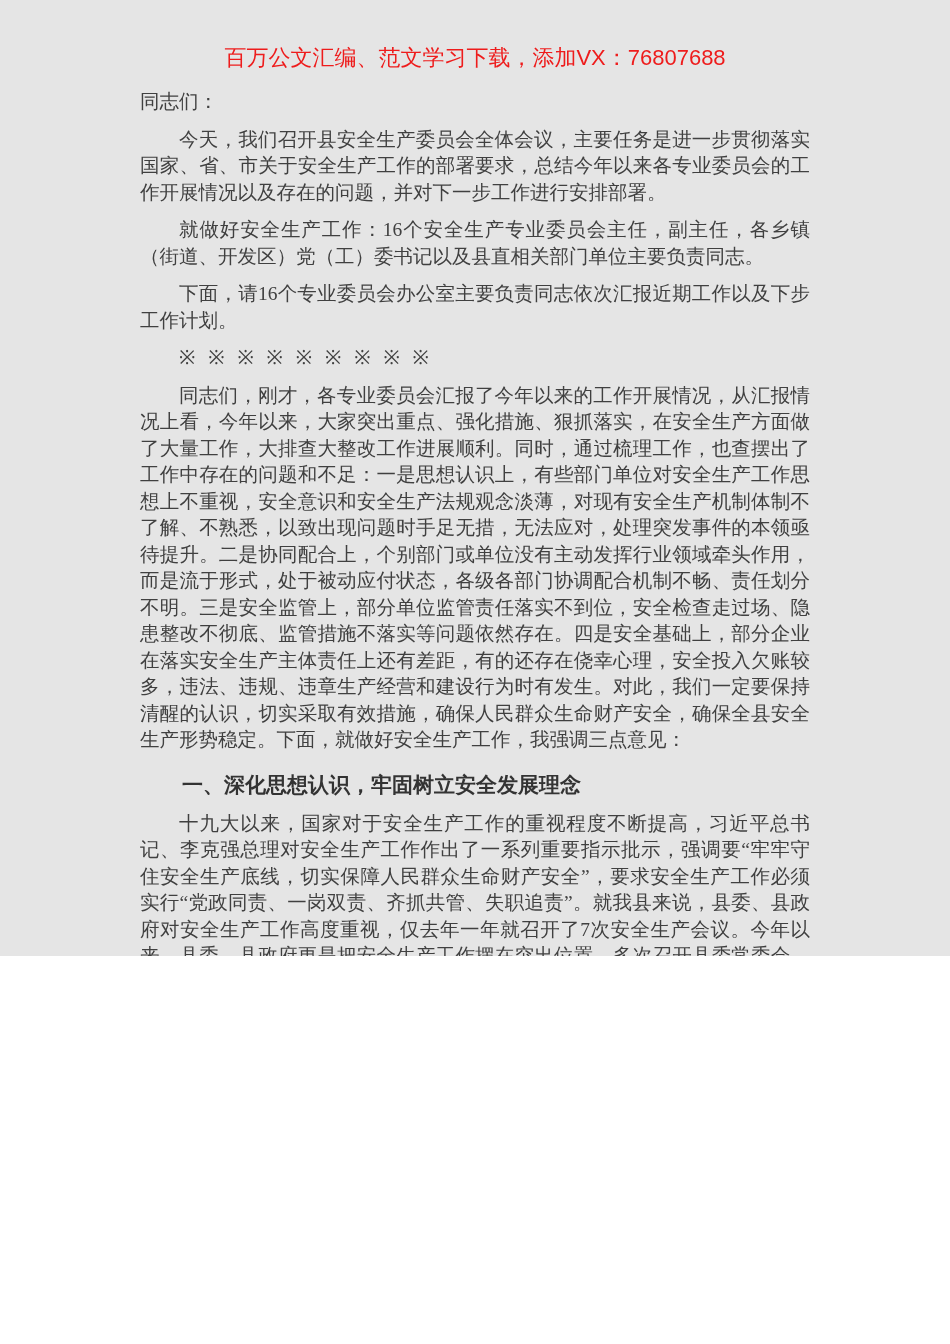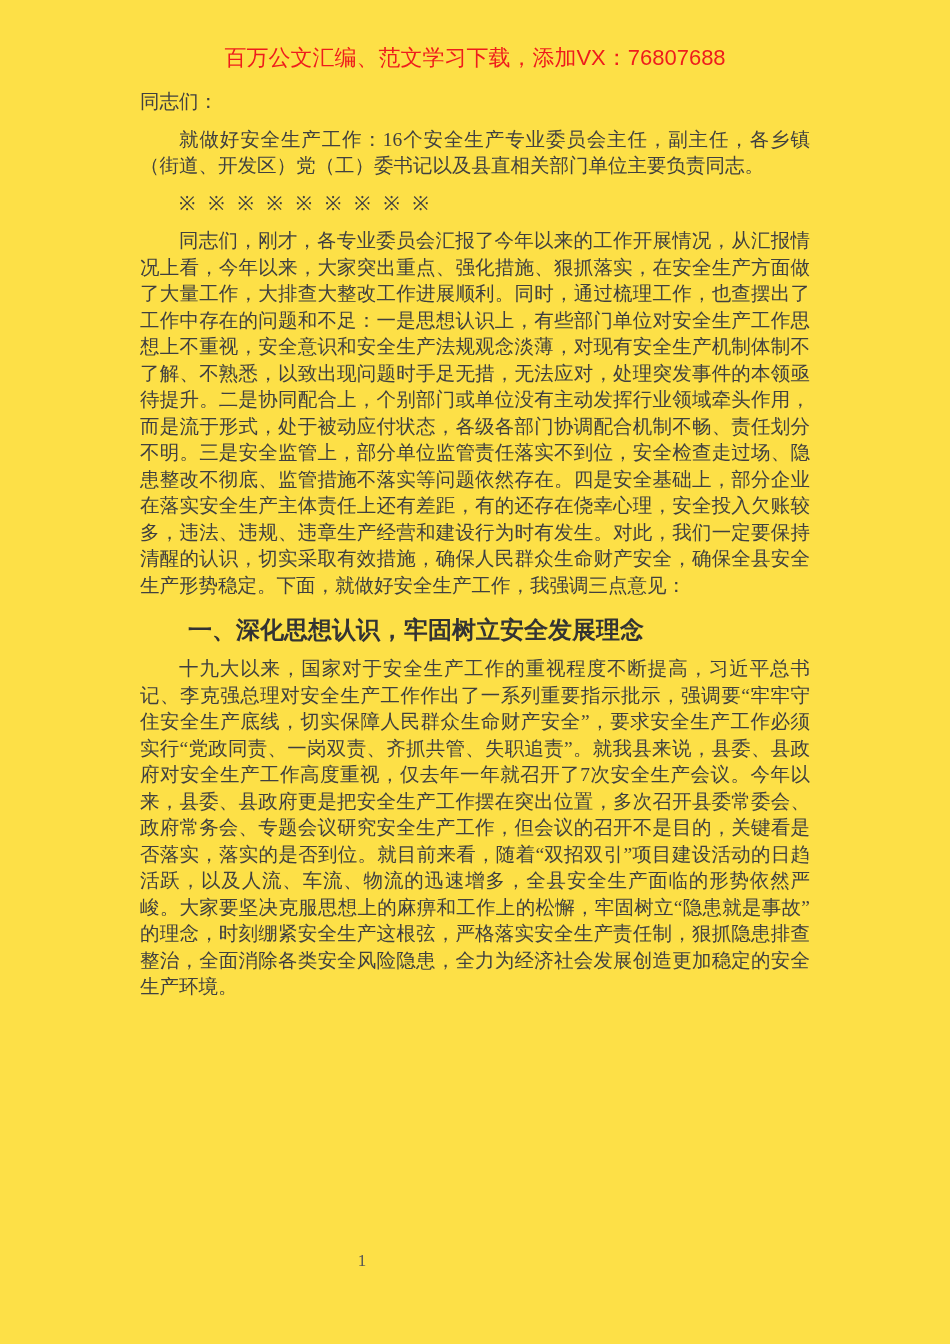--- a/index.html
+++ b/index.html
@@ -3,22 +3,22 @@
 <meta charset="utf-8">
 <style>
   html, body {
     margin: 0;
     padding: 0;
     background: #ffffff;
   }
   .page {
     position: relative;
     width: 950px;
-    height: 1344px;
-    background: #fde047;
+    height: 956px;
+    background: #e5e5e5;
     overflow: hidden;
     font-family: "Liberation Serif", "DejaVu Serif", serif;
   }
   .header-notice {
     padding-top: 43px;
     text-align: center;
     font-family: "Liberation Sans", "DejaVu Sans", sans-serif;
     font-size: 22px;
     line-height: 30px;
     color: #ee1c1c;
@@ -43,21 +43,21 @@
     text-indent: 0;
   }
   .content p.separator {
     letter-spacing: 4px;
   }
   .content h2.heading {
     margin: 16px 0 11px 0;
     text-indent: 2em;
     font-family: "Liberation Sans", "DejaVu Sans", sans-serif;
     font-weight: bold;
-    font-size: 24px;
+    font-size: 21px;
     line-height: 30px;
     color: #333333;
   }
   .page-number {
     position: absolute;
     left: 350px;
     top: 1250px;
     width: 24px;
     text-align: center;
     font-size: 17px;
@@ -69,23 +69,25 @@
 <body>
 
 <div class="page">
 
   <div class="header-notice">百万公文汇编、范文学习下载，添加VX：76807688</div>
 
   <div class="content">
 
     <p class="salutation">同志们：</p>
 
+    <p class="para">今天，我们召开县安全生产委员会全体会议，主要任务是进一步贯彻落实国家、省、市关于安全生产工作的部署要求，总结今年以来各专业委员会的工作开展情况以及存在的问题，并对下一步工作进行安排部署。</p>
 
     <p class="para">就做好安全生产工作：16个安全生产专业委员会主任，副主任，各乡镇（街道、开发区）党（工）委书记以及县直相关部门单位主要负责同志。</p>
 
+    <p class="para">下面，请16个专业委员会办公室主要负责同志依次汇报近期工作以及下步工作计划。</p>
 
     <p class="separator">※ ※ ※ ※ ※ ※ ※ ※ ※</p>
 
     <p class="para">同志们，刚才，各专业委员会汇报了今年以来的工作开展情况，从汇报情况上看，今年以来，大家突出重点、强化措施、狠抓落实，在安全生产方面做了大量工作，大排查大整改工作进展顺利。同时，通过梳理工作，也查摆出了工作中存在的问题和不足：一是思想认识上，有些部门单位对安全生产工作思想上不重视，安全意识和安全生产法规观念淡薄，对现有安全生产机制体制不了解、不熟悉，以致出现问题时手足无措，无法应对，处理突发事件的本领亟待提升。二是协同配合上，个别部门或单位没有主动发挥行业领域牵头作用，而是流于形式，处于被动应付状态，各级各部门协调配合机制不畅、责任划分不明。三是安全监管上，部分单位监管责任落实不到位，安全检查走过场、隐患整改不彻底、监管措施不落实等问题依然存在。四是安全基础上，部分企业在落实安全生产主体责任上还有差距，有的还存在侥幸心理，安全投入欠账较多，违法、违规、违章生产经营和建设行为时有发生。对此，我们一定要保持清醒的认识，切实采取有效措施，确保人民群众生命财产安全，确保全县安全生产形势稳定。下面，就做好安全生产工作，我强调三点意见：</p>
 
     <h2 class="heading">一、深化思想认识，牢固树立安全发展理念</h2>
 
     <p class="para">十九大以来，国家对于安全生产工作的重视程度不断提高，习近平总书记、李克强总理对安全生产工作作出了一系列重要指示批示，强调要“牢牢守住安全生产底线，切实保障人民群众生命财产安全”，要求安全生产工作必须实行“党政同责、一岗双责、齐抓共管、失职追责”。就我县来说，县委、县政府对安全生产工作高度重视，仅去年一年就召开了7次安全生产会议。今年以来，县委、县政府更是把安全生产工作摆在突出位置，多次召开县委常委会、政府常务会、专题会议研究安全生产工作，但会议的召开不是目的，关键看是否落实，落实的是否到位。就目前来看，随着“双招双引”项目建设活动的日趋活跃，以及人流、车流、物流的迅速增多，全县安全生产面临的形势依然严峻。大家要坚决克服思想上的麻痹和工作上的松懈，牢固树立“隐患就是事故”的理念，时刻绷紧安全生产这根弦，严格落实安全生产责任制，狠抓隐患排查整治，全面消除各类安全风险隐患，全力为经济社会发展创造更加稳定的安全生产环境。</p>
 
 

